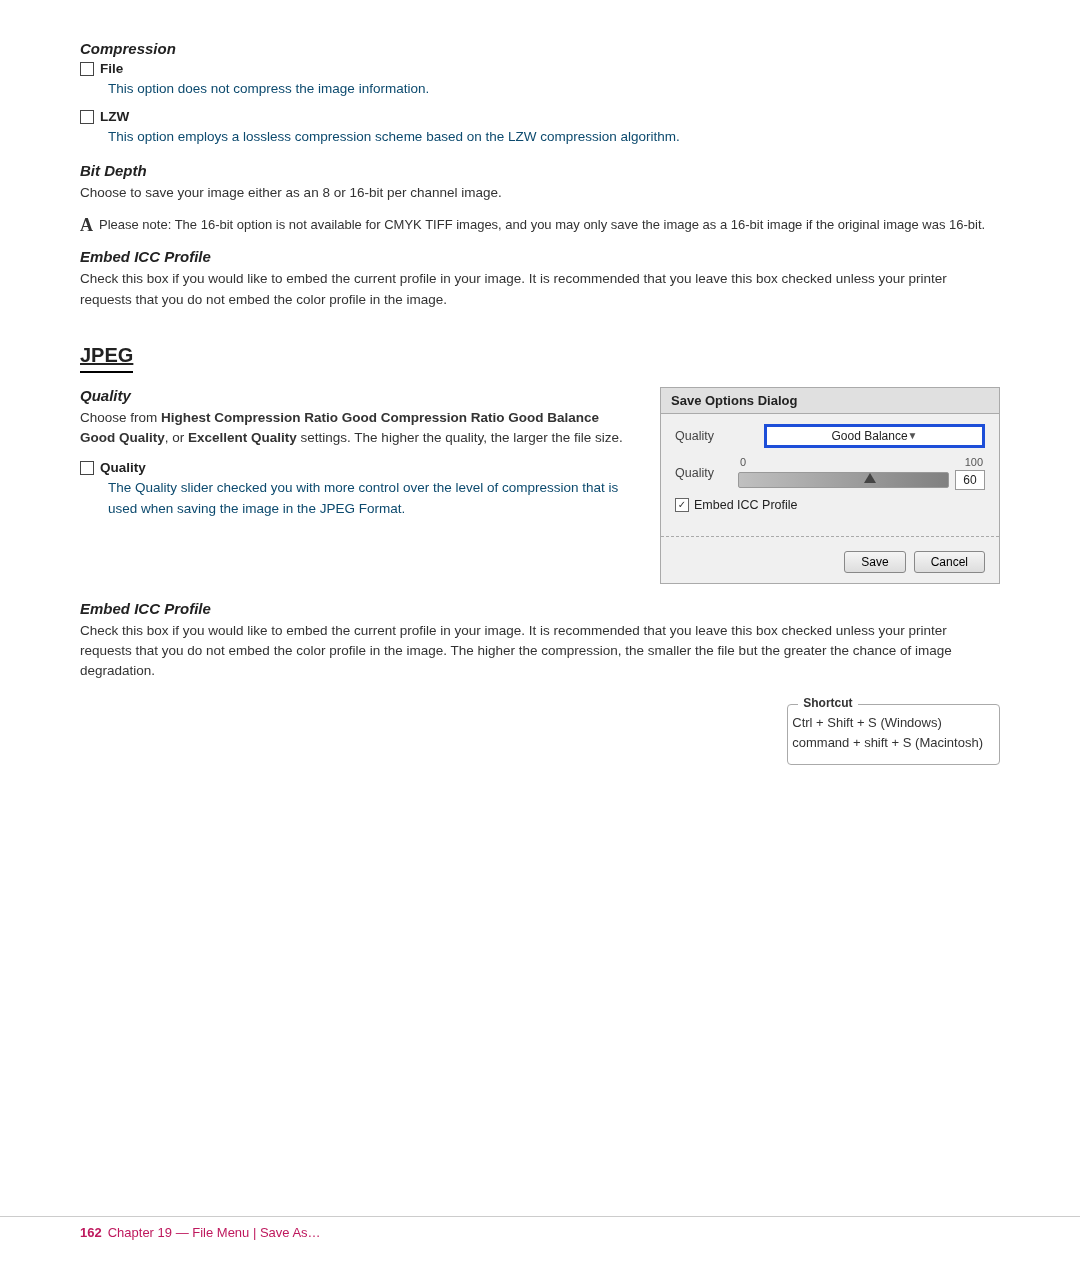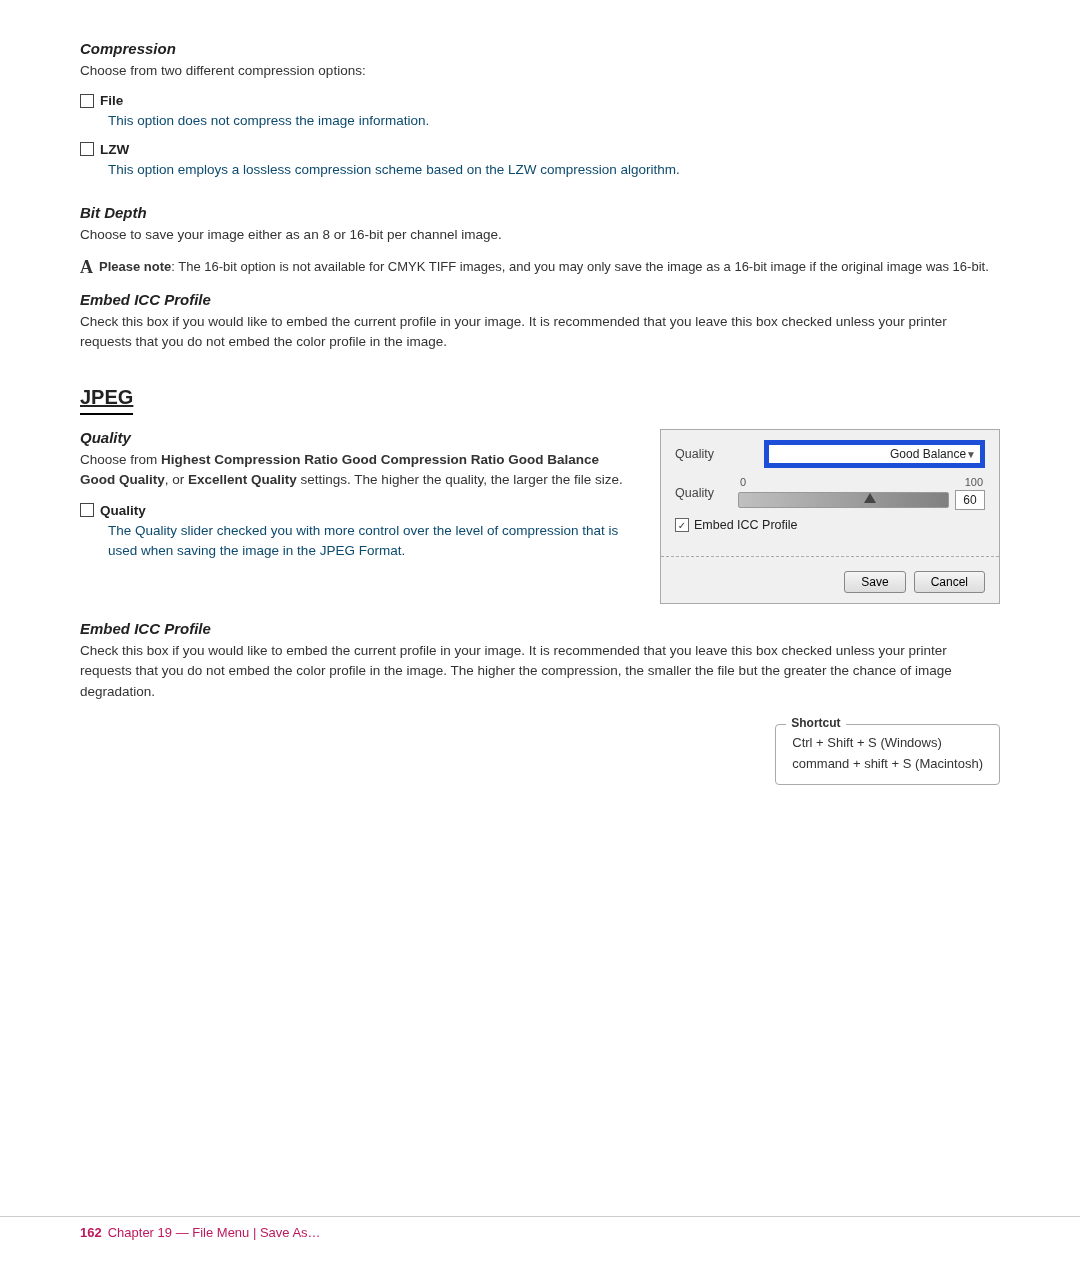--- a/index.html
+++ b/index.html
@@ -71,21 +71,21 @@
 
     .note-a {
       font-family: 'Times New Roman', serif;
       font-size: 18px;
       font-weight: bold;
       line-height: 1;
       margin-top: 1px;
     }
 
     .note-label {
-      font-weight: bold;
+      font-weight: normal;
     }
 
     
     .jpeg-heading {
       font-size: 20px;
       font-weight: bold;
       text-decoration: underline;
       margin: 18px 0 14px 0;
       border-bottom: 2px solid #000;
       padding-bottom: 4px;
@@ -136,26 +136,26 @@
     .dialog-label {
       font-size: 12.5px;
       color: #444;
       width: 55px;
       flex-shrink: 0;
     }
 
     .dialog-select {
       flex: 1;
       font-size: 12px;
-      border: 5px solid #1d4ed8;
+      border: 3px solid #1d4ed8;
       background: white;
       padding: 2px 4px;
       display: flex;
       align-items: center;
-      justify-content: flex-end;
+      justify-content: center;
       margin-left: 26px;
     }
 
     .dialog-select-arrow {
       font-size: 10px;
       color: #555;
     }
 
     .slider-labels {
       display: flex;
@@ -245,21 +245,21 @@
       border: 1px solid #888;
       background: linear-gradient(to bottom, #f5f5f5, #ddd);
       cursor: pointer;
       border-radius: 3px;
     }
 
     
     .shortcut-box {
       border: 1px solid #aaa;
       border-radius: 4px;
-      padding: 8px 16px 10px 16px;
+      padding: 8px 16px 10px 4px;
       display: inline-block;
       position: relative;
       margin-top: 10px;
       float: right;
       margin-right: 0;
     }
 
     .shortcut-label {
       position: absolute;
       top: -9px;
@@ -303,23 +303,22 @@
     .footer-num {
       font-weight: bold;
     }
   </style>
 </head>
 <body>
 
 <div class="page">
 
   
-  <div style="margin-bottom: 24px;">
+  <div style="margin-bottom: 14px;">
     <div class="section-title">Compression</div>
-    <div class="section-body">Choose from two different compression options:</div>
 
     <div class="sub-heading">
       <span class="checkbox-icon"></span>
       <span>File</span>
     </div>
     <div class="indent">This option does not compress the image information.</div>
 
     <div class="sub-heading">
       <span class="checkbox-icon"></span>
       <span>LZW</span>
@@ -359,20 +358,21 @@
       </div>
 
       <div class="sub-heading" style="margin-top: 8px;">
         <span class="checkbox-icon"></span>
         <span>Quality</span>
       </div>
       <div class="indent">The Quality slider checked you with more control over the level of compression that is used when saving the image in the JPEG Format.</div>
     </div>
 
     <div class="dialog-box">
+      <div class="dialog-title-bar">Save Options Dialog</div>
       <div class="dialog-body">
 
         <div class="dialog-row">
           <span class="dialog-label">Quality</span>
           <div class="dialog-select">
             <span>Good Balance</span>
             <span class="dialog-select-arrow">▼</span>
           </div>
         </div>
 

